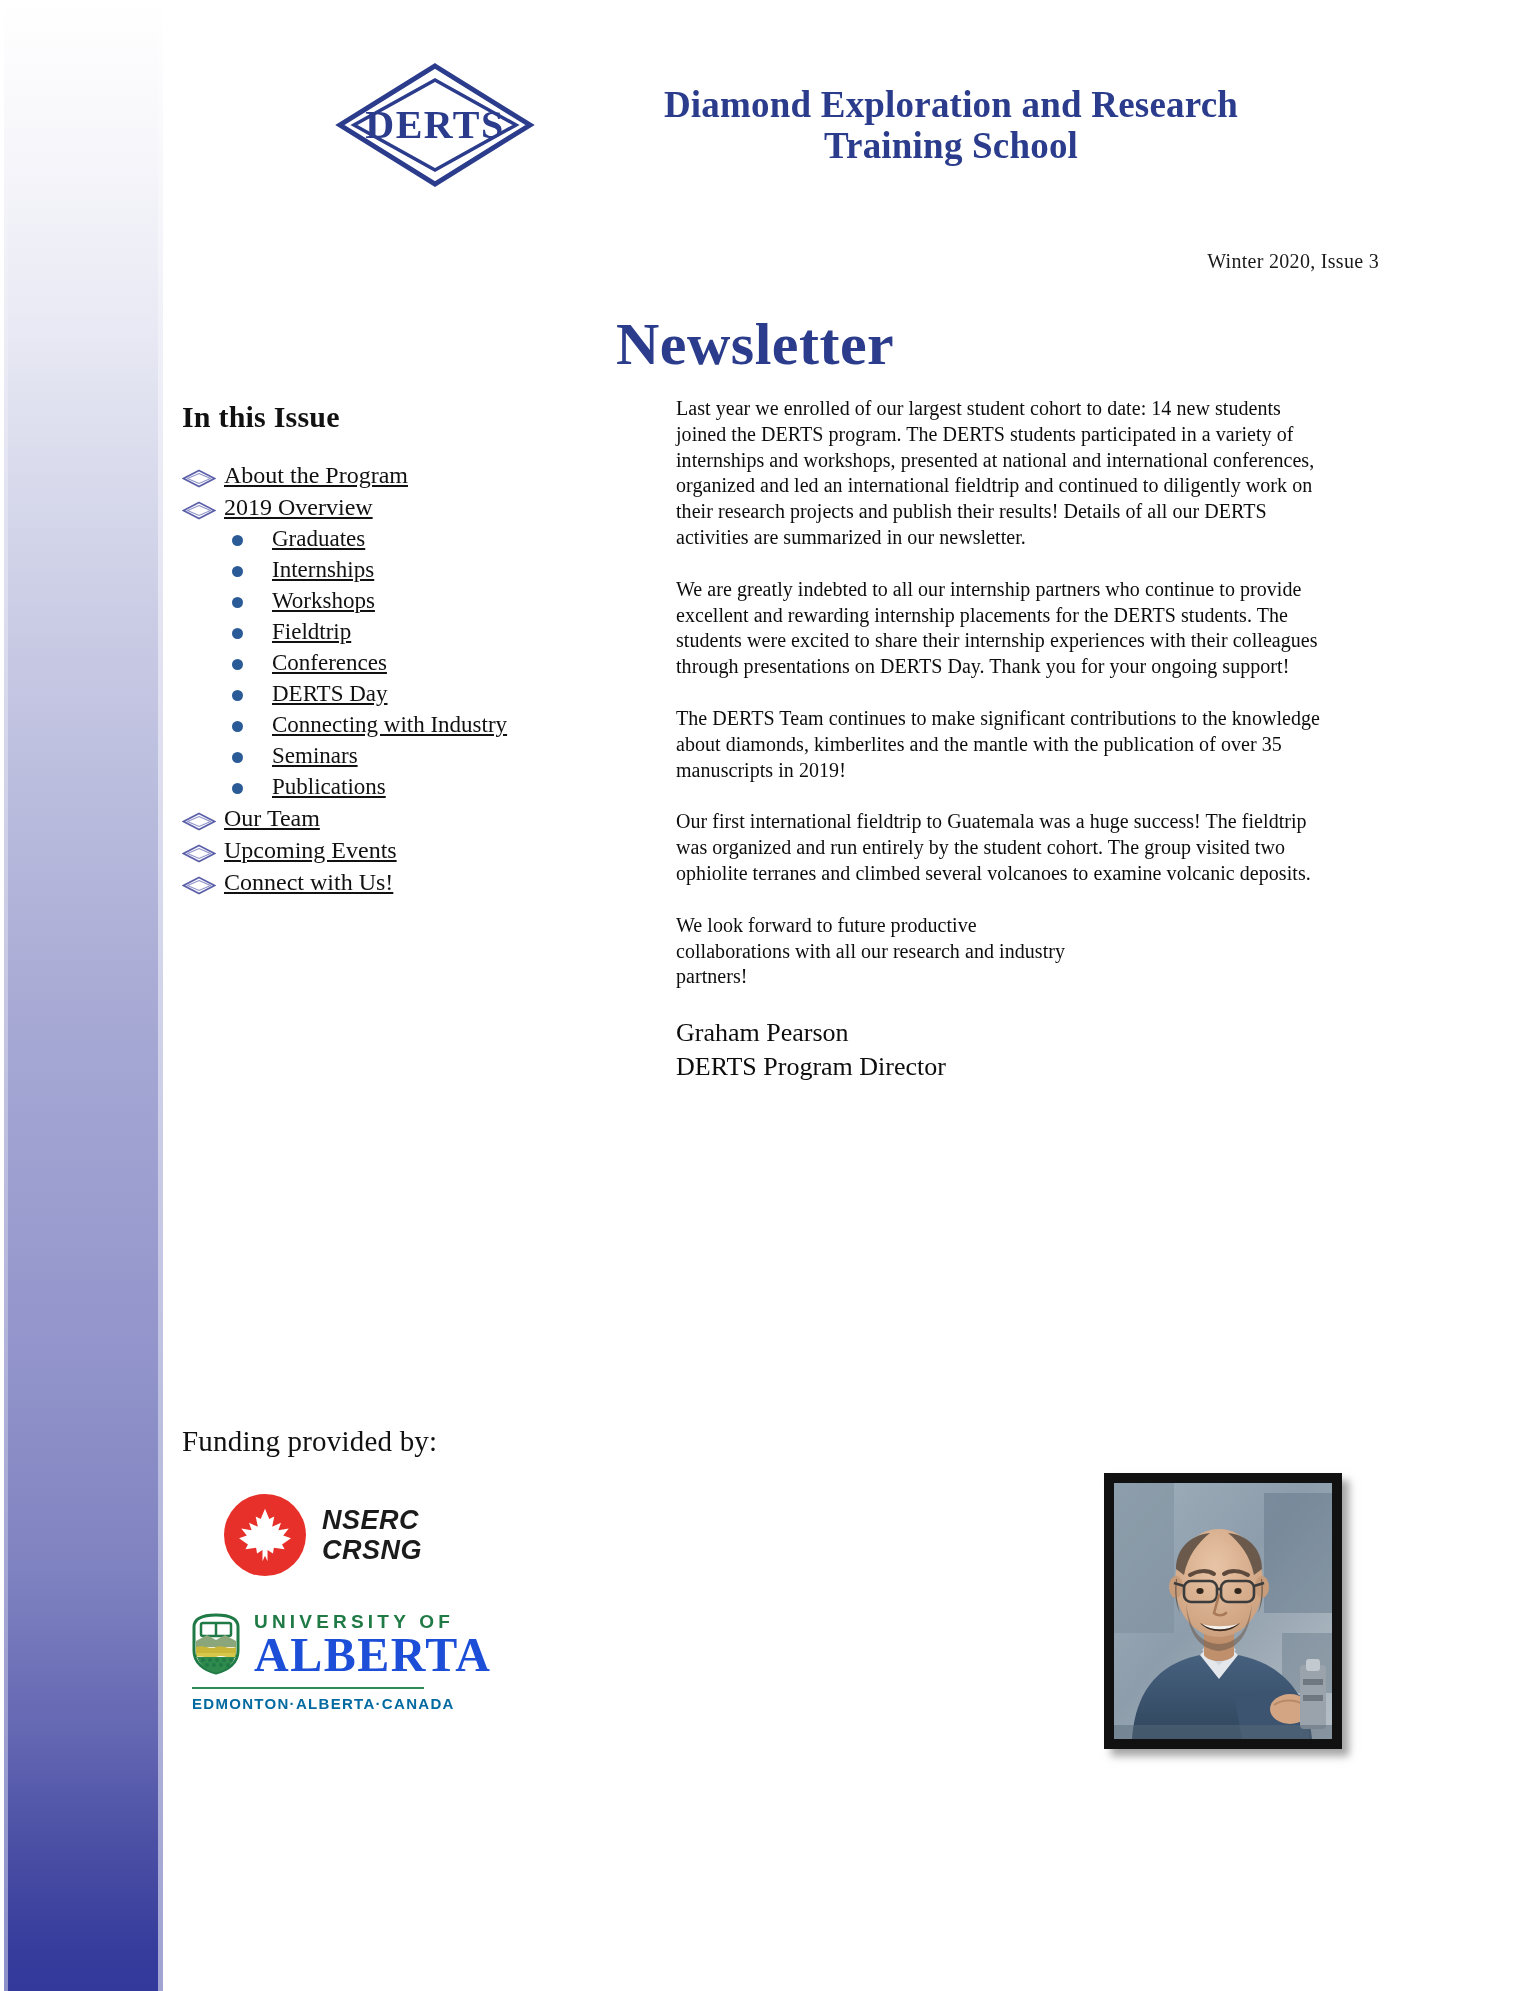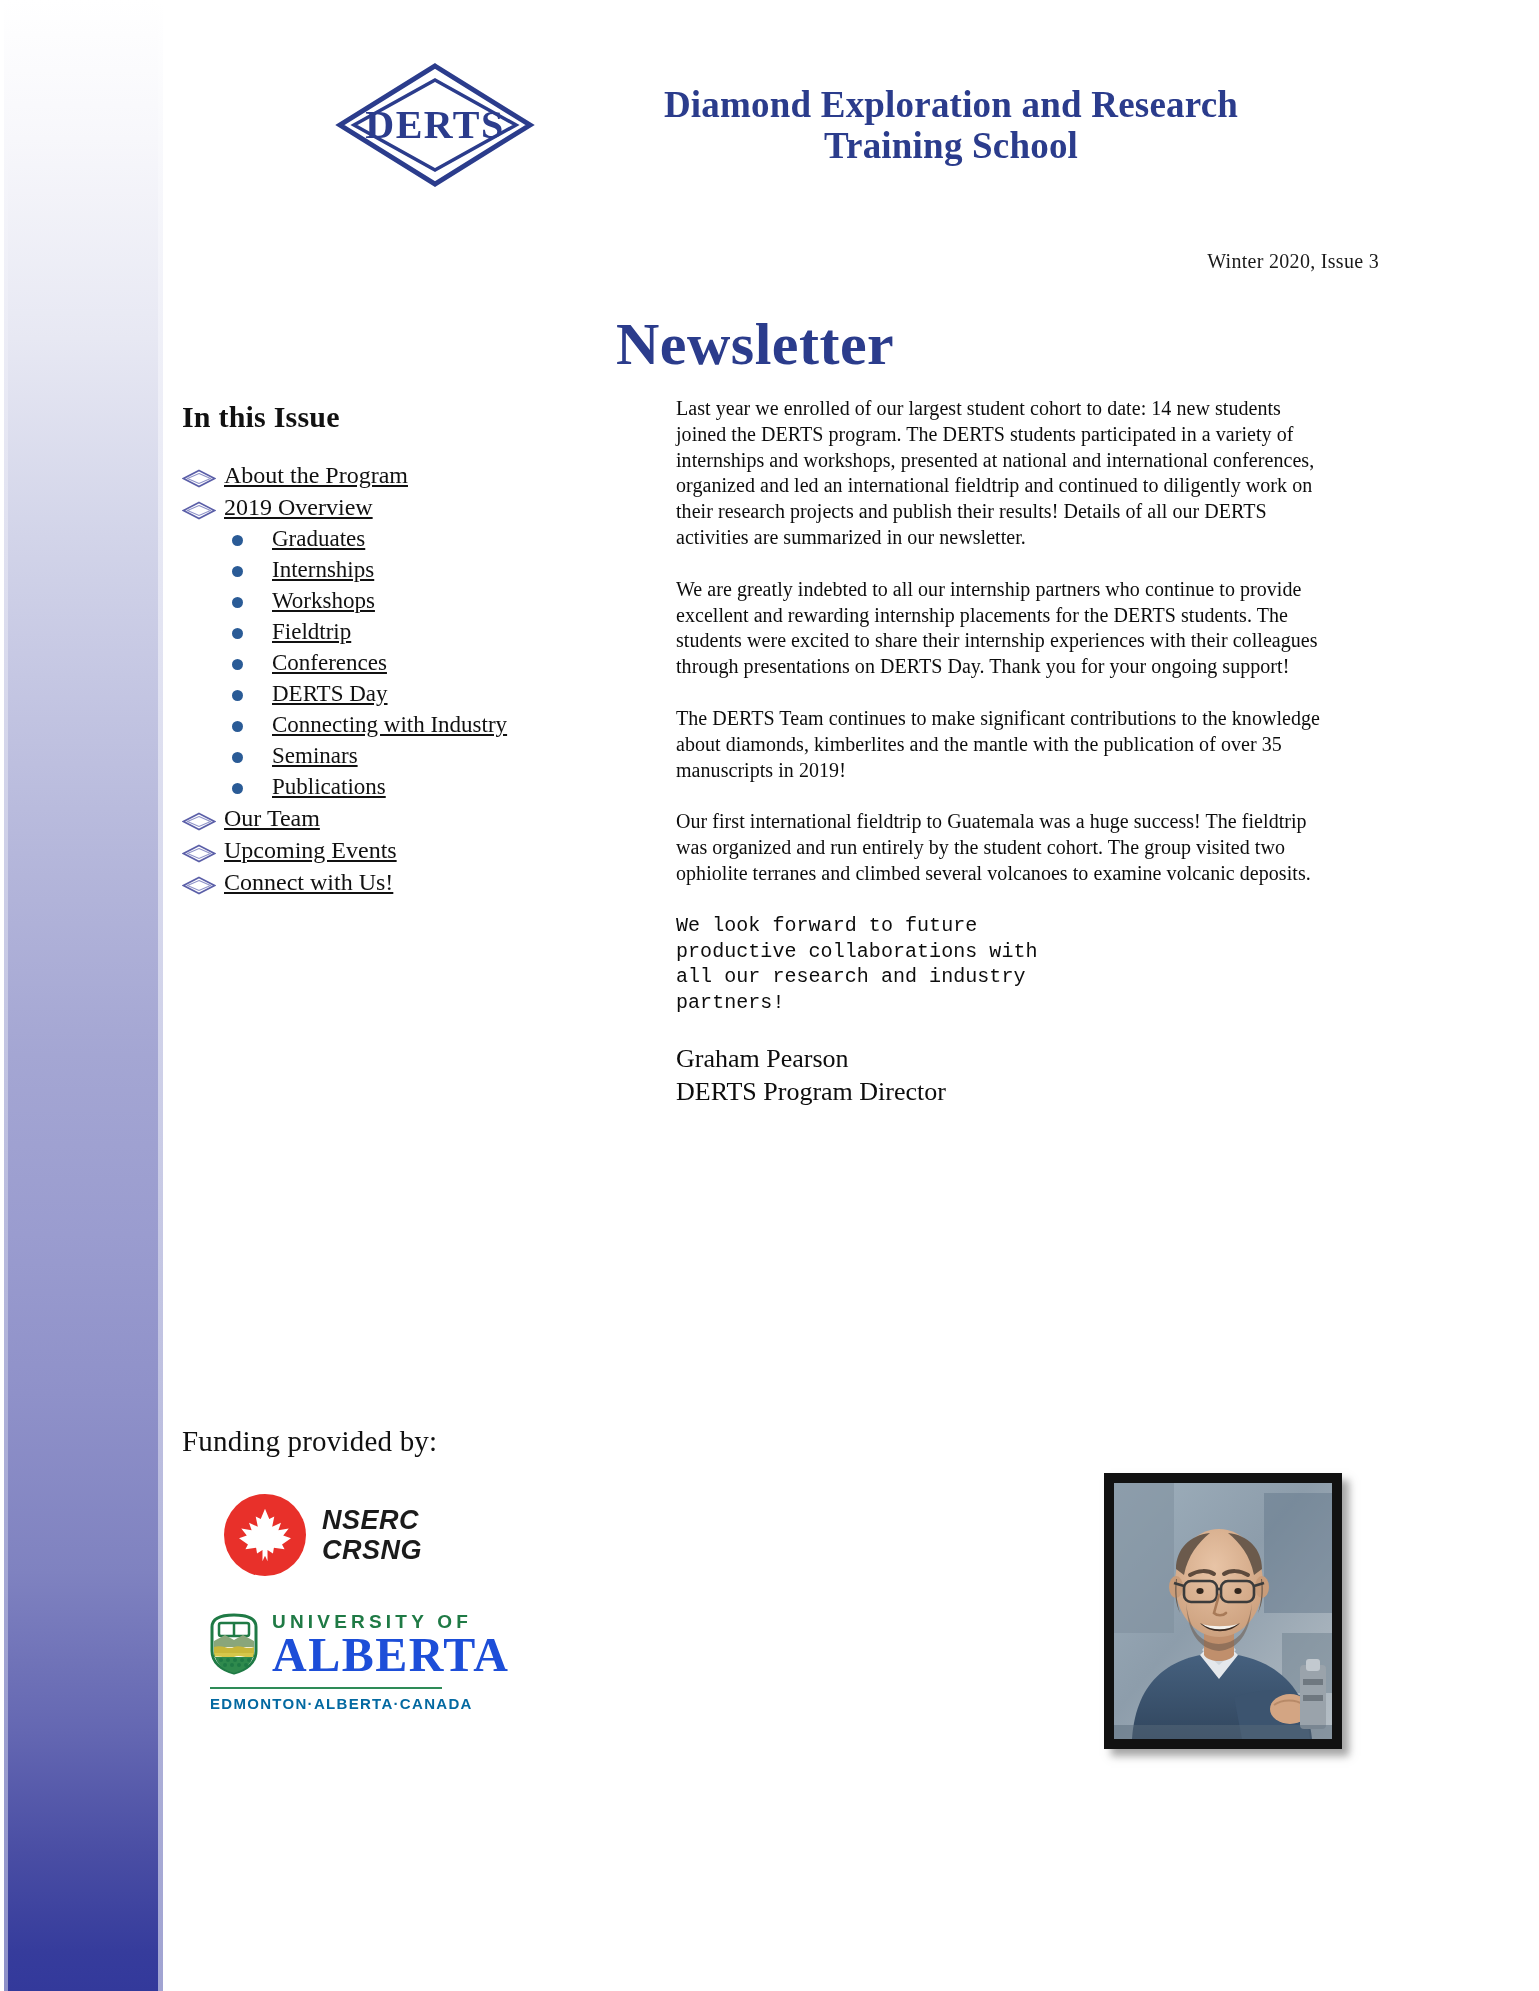--- a/index.html
+++ b/index.html
@@ -196,21 +196,21 @@
   .nserc-text {
     font-family: "Liberation Sans", "DejaVu Sans", sans-serif;
     font-weight: bold;
     font-style: italic;
     font-size: 27px;
     line-height: 1.12;
     color: #1b1b1b;
     letter-spacing: .5px;
   }
   .logo-ualberta {
-    margin-left: 26px;
+    margin-left: 8px;
   }
   .ua-row {
     display: flex;
     align-items: center;
     gap: 12px;
   }
   .ua-shield {
     flex: 0 0 auto;
   }
   .ua-words {
@@ -262,21 +262,20 @@
     letter-spacing: .05px;
   }
   .signature {
     margin: 0;
     font-size: 26px;
     line-height: 1.29;
     color: #0d0d0d;
   }
   .narrow {
     width: 400px;
-    font-family: Liberation Mono, monospace;
   }
 
   
   .portrait {
     position: absolute;
     left: 1104px;
     top: 1473px;
     width: 238px;
     height: 276px;
     background: #111111;

